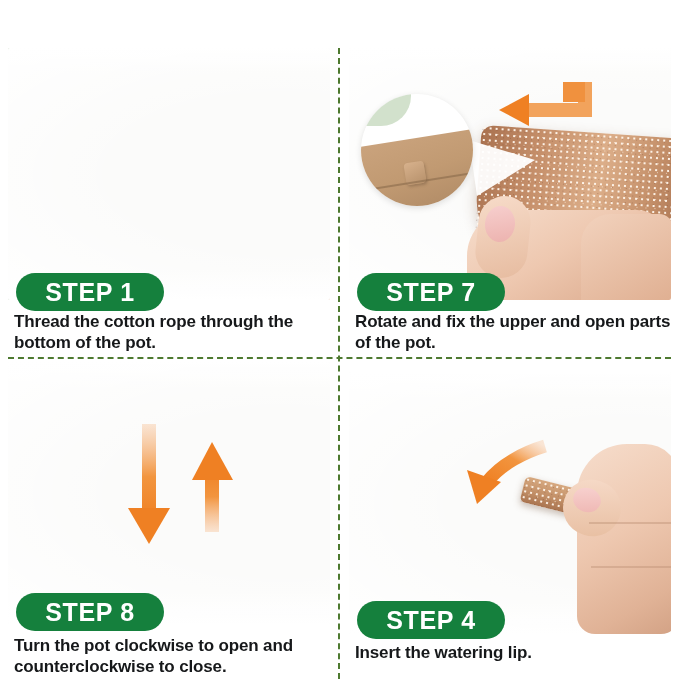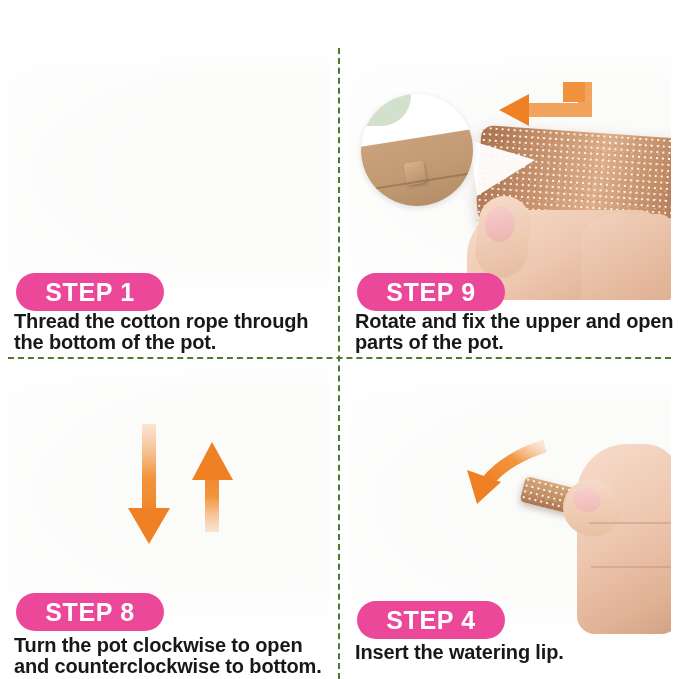--- a/index.html
+++ b/index.html
@@ -146,21 +146,21 @@
   .arrow-svg { position: absolute; overflow: visible; }
 
   
   .badge {
     position: absolute;
     left: 16px;
     bottom: 46px;
     height: 38px;
     min-width: 116px;
     padding: 0 16px;
-    background: #ec4899;
+    background: #15803d;
     border-radius: 20px;
     display: flex;
     align-items: center;
     justify-content: center;
     z-index: 6;
   }
   .cell-3 .badge, .cell-4 .badge { bottom: 48px; }
   .cell-4 .badge { bottom: 50px; }
   .badge-text {
     color: #ffffff;
@@ -173,21 +173,21 @@
   }
 
   
   .caption {
     position: absolute;
     left: 14px;
     bottom: 4px;
     width: 320px;
     font-family: "Liberation Sans", sans-serif;
     font-weight: bold;
-    font-size: 20px;
+    font-size: 17px;
     line-height: 21px;
     color: #16181a;
     letter-spacing: -0.15px;
   }
   .cell-3 .caption { bottom: 2px; }
   .cell-4 .caption { bottom: 26px; }
 </style>
 </head>
 <body>
 
@@ -357,21 +357,21 @@
         <svg class="arrow-svg" width="322" height="252" style="left:0;top:0;z-index:8">
           <path d="M236 34 L 236 62 L 176 62" stroke="#f2a35c" stroke-width="14" fill="none"></path>
           <path d="M236 34 L 236 54 L 214 54 L 214 34 Z" fill="#f0913e"></path>
           <path d="M150 62 L 180 46 L 180 78 Z" fill="#ef8023"></path>
         </svg>
 
         <div class="white-fade"></div>
       </div>
 
       <div class="badge">
-        <span class="badge-text">STEP 9</span>
+        <span class="badge-text">STEP 7</span>
       </div>
       <div class="caption">Rotate and fix the upper and open parts of the pot.</div>
     </div>
 
     <div class="cell cell-3">
       <div class="photo">
 
         <div class="sage" style="left:4px;top:6px;width:200px;height:248px;
                     clip-path: polygon(4% 2%, 92% 6%, 100% 96%, 0% 100%);
                     background:linear-gradient(110deg,#cadec2 0%,#b9d0b0 45%,#a3bd99 100%);">
@@ -422,21 +422,21 @@
           <rect x="197" y="106" width="14" height="64" fill="url(#og4)"></rect>
           <path d="M204 80 L 184 118 L 225 118 Z" fill="#ef8023"></path>
         </svg>
 
         <div class="white-fade"></div>
       </div>
 
       <div class="badge">
         <span class="badge-text">STEP 8</span>
       </div>
-      <div class="caption">Turn the pot clockwise to open and counterclockwise to bottom.</div>
+      <div class="caption">Turn the pot clockwise to open and counterclockwise to close.</div>
     </div>
 
     <div class="cell cell-4">
       <div class="photo">
 
         <div class="sage" style="left:12px;top:4px;width:218px;height:208px;
                     clip-path: polygon(6% 0%, 100% 4%, 88% 96%, 0% 82%);
                     background:linear-gradient(120deg,#c3d7ba 0%,#b3cbaa 50%,#9fb996 100%);">
           <div class="sage-tex"></div>
         </div>

